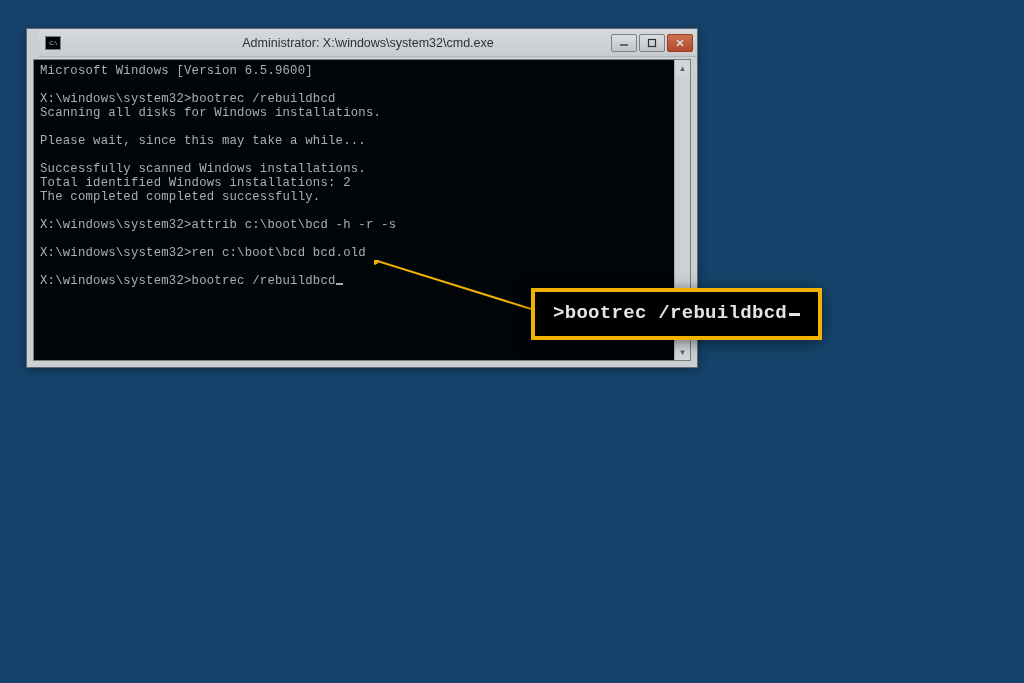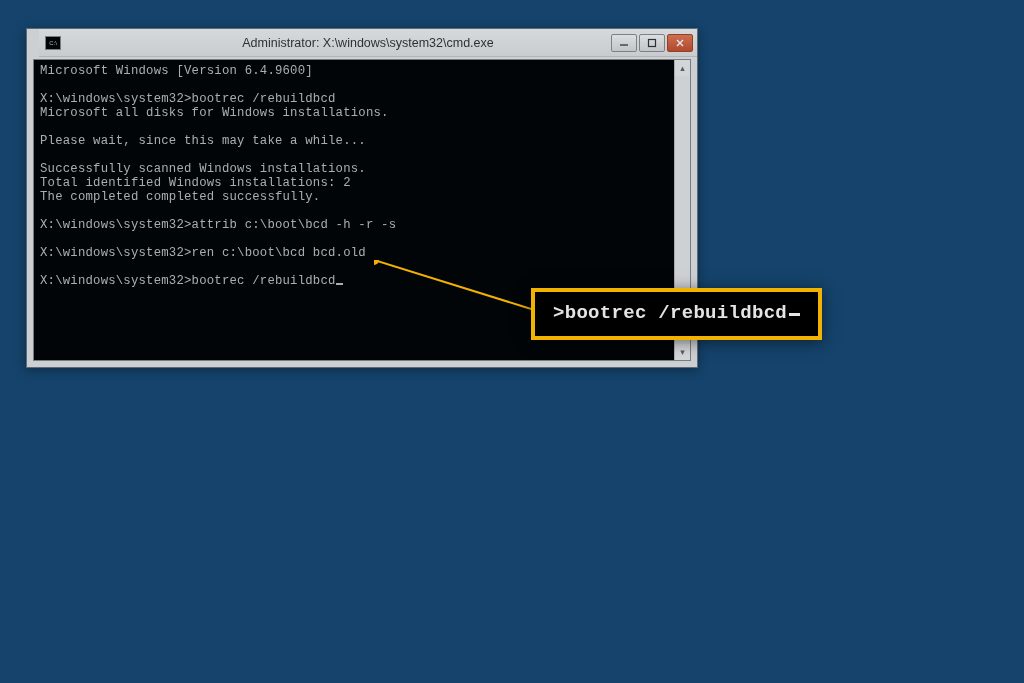--- a/index.html
+++ b/index.html
@@ -171,24 +171,24 @@
       <div class="win-btn close">
         <svg viewBox="0 0 10 10">
             <line x1="2" y1="2" x2="8" y2="8" stroke="#fff" stroke-width="1.4"></line>
             <line x1="8" y1="2" x2="2" y2="8" stroke="#fff" stroke-width="1.4"></line>
           </svg>
       </div>
     </div>
   </div>
 
   <div class="client">
-    <div class="console"><span>Microsoft Windows [Version 6.4.9600]</span>
+    <div class="console"><span>Microsoft Windows [Version 6.5.9600]</span>
 <span></span>
 <span>X:\windows\system32&gt;bootrec /rebuildbcd</span>
-<span>Microsoft all disks for Windows installations.</span>
+<span>Scanning all disks for Windows installations.</span>
 <span></span>
 <span>Please wait, since this may take a while...</span>
 <span></span>
 <span>Successfully scanned Windows installations.</span>
 <span>Total identified Windows installations: 2</span>
 <span>The completed completed successfully.</span>
 <span></span>
 <span>X:\windows\system32&gt;attrib c:\boot\bcd -h -r -s</span>
 <span></span>
 <span>X:\windows\system32&gt;ren c:\boot\bcd bcd.old</span>

